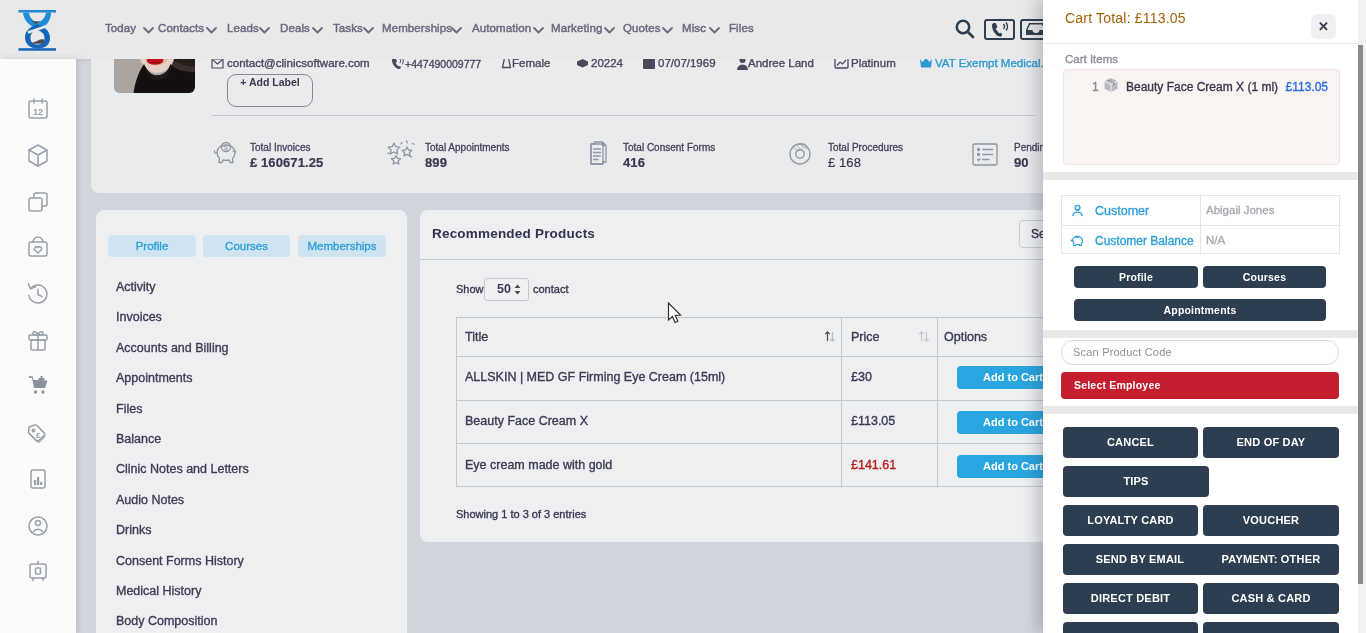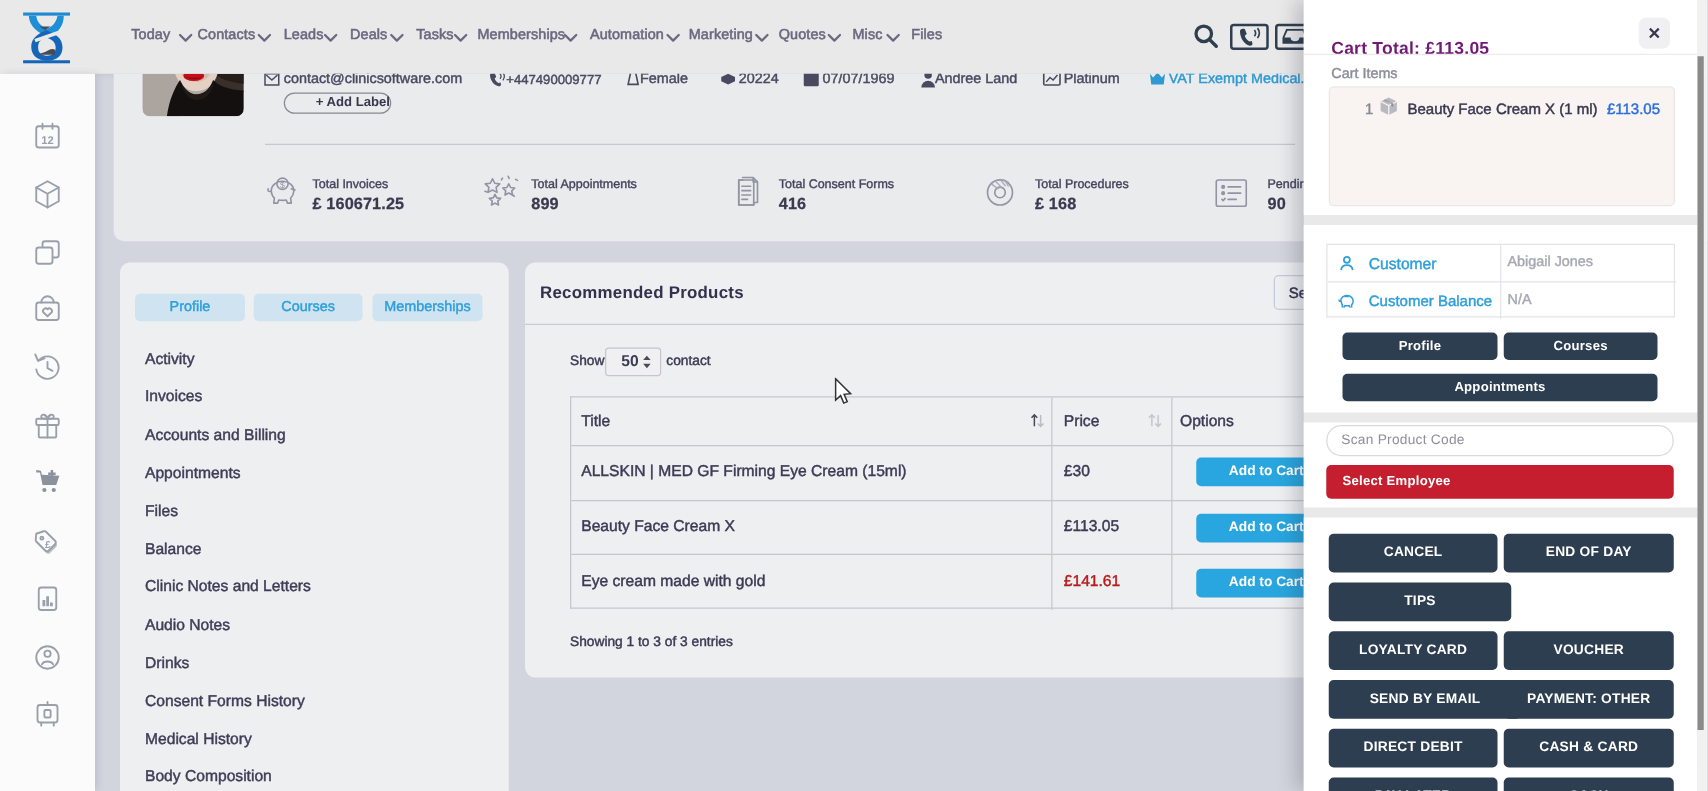--- a/index.html
+++ b/index.html
@@ -173,21 +173,21 @@
     </g>
   </svg>
   <div class="abs sb" style="left:136px;top:-2px;font-size:11.5px;color:#4b4960;white-space:nowrap">contact@clinicsoftware.com</div>
 <div class="abs sb" style="left:314px;top:-1px;font-size:10.5px;color:#4b4960;white-space:nowrap">+447490009777</div>
 <div class="abs sb" style="left:421px;top:-2px;font-size:11.5px;color:#4b4960;white-space:nowrap">Female</div>
 <div class="abs sb" style="left:500px;top:-2px;font-size:11.5px;color:#4b4960;white-space:nowrap">20224</div>
 <div class="abs sb" style="left:567px;top:-2px;font-size:11.5px;color:#4b4960;white-space:nowrap">07/07/1969</div>
 <div class="abs sb" style="left:657px;top:-2px;font-size:11.5px;color:#4b4960;white-space:nowrap">Andree Land</div>
 <div class="abs sb" style="left:760px;top:-2px;font-size:11.5px;color:#4b4960;white-space:nowrap">Platinum</div>
 <div class="abs sb" style="left:844px;top:-2px;font-size:11.5px;color:#2f9ad2;white-space:nowrap">VAT Exempt Medical. r</div>
-  <div class="abs" style="left:136px;top:15px;width:86px;height:17px;border:1px solid #8a8794;border-radius:9px;font-size:10.5px;font-weight:bold;color:#39374e;text-align:right;line-height:15px">+ Add Label</div>
+  <div class="abs" style="left:136px;top:15px;width:86px;height:33px;border:1px solid #8a8794;border-radius:9px;font-size:10.5px;font-weight:bold;color:#39374e;text-align:center;line-height:15px">+ Add Label</div>
   <div class="abs" style="left:121px;top:56px;width:824px;height:1px;background:#c7c7cc"></div>
 
   <svg class="abs" style="left:118px;top:81px" width="830" height="30" viewBox="0 0 830 30">
     <g fill="none" stroke="#9094a4" stroke-width="1.3" stroke-linecap="round" stroke-linejoin="round">
 
       <path d="M8 12 a9 7.5 0 0 1 18 1 c0 2-1 4-2.5 5.5 l.5 4 l-3 0 l-1-2.5 a14 14 0 0 1-6 0 l-1 2.5 l-3 0 l.5-4 C9 17 8 15 8 12 Z"></path>
       <path d="M8 13 c-2 .5-3 0-2.5-2"></path>
       <circle cx="17" cy="7" r="4.5"></circle>
         <text x="17" y="10" font-size="7" stroke="none" fill="#9094a4" text-anchor="middle">$</text>
       <path d="M24 11 l3 1"></path>
@@ -223,21 +223,21 @@
         <circle cx="7.5" cy="14.5" r="1" fill="#9094a4"></circle>
           <line x1="11.5" y1="14.5" x2="21.5" y2="14.5"></line>
         <path d="M6.5 19.5 l1 1 l1.6-1.8"></path>
           <line x1="11.5" y1="19.5" x2="18" y2="19.5"></line>
       </g>
     </g>
   </svg>
   <div class="abs" style="left:159px;top:81px;font-size:10px;color:#45435c;-webkit-text-stroke:.3px #45435c;line-height:15px">Total Invoices<br><span style="font-size:13px;font-weight:bold;-webkit-text-stroke:.2px #3b3950;color:#3b3950;letter-spacing:.1px">£ 160671.25</span></div>
   <div class="abs" style="left:334px;top:81px;font-size:10px;color:#45435c;-webkit-text-stroke:.3px #45435c;line-height:15px">Total Appointments<br><span style="font-size:13px;font-weight:bold;-webkit-text-stroke:.2px #3b3950;color:#3b3950;letter-spacing:.1px">899</span></div>
   <div class="abs" style="left:532px;top:81px;font-size:10px;color:#45435c;-webkit-text-stroke:.3px #45435c;line-height:15px">Total Consent Forms<br><span style="font-size:13px;font-weight:bold;-webkit-text-stroke:.2px #3b3950;color:#3b3950;letter-spacing:.1px">416</span></div>
-  <div class="abs" style="left:737px;top:81px;font-size:10px;color:#45435c;-webkit-text-stroke:.3px #45435c;line-height:15px">Total Procedures<br><span style="font-size:13px;font-weight:bold;-webkit-text-stroke:.2px #3b3950;color:#3b3950;letter-spacing:.1px">£ 168</span></div>
+  <div class="abs" style="left:737px;top:81px;font-size:10px;color:#45435c;-webkit-text-stroke:.3px #45435c;line-height:15px">Total Procedures<br><span style="font-size:13px;font-weight:normal;-webkit-text-stroke:.2px #3b3950;color:#3b3950;letter-spacing:.1px">£ 168</span></div>
   <div class="abs" style="left:923px;top:81px;font-size:10px;color:#45435c;-webkit-text-stroke:.3px #45435c;line-height:15px">Pending Treatments<br><span style="font-size:13px;font-weight:bold;-webkit-text-stroke:.2px #3b3950;color:#3b3950;letter-spacing:.1px">90</span></div>
 </div>
 <div class="card" style="left:96px;top:210px;width:311px;height:490px">
   <div class="abs" style="left:12px;top:25px;width:88px;height:22px;background:#cfe4f0;border-radius:4px;color:#2e9fd9;font-size:11.5px;-webkit-text-stroke:.35px #2e9fd9;text-align:center;line-height:22px">Profile</div>
   <div class="abs" style="left:107px;top:25px;width:87px;height:22px;background:#cfe4f0;border-radius:4px;color:#2e9fd9;font-size:11.5px;-webkit-text-stroke:.35px #2e9fd9;text-align:center;line-height:22px">Courses</div>
   <div class="abs" style="left:202px;top:25px;width:88px;height:22px;background:#cfe4f0;border-radius:4px;color:#2e9fd9;font-size:11.5px;-webkit-text-stroke:.35px #2e9fd9;text-align:center;line-height:22px">Memberships</div>
   <div class="abs" style="left:20px;top:62px;font-size:12.5px;color:#3f3c57;-webkit-text-stroke:.35px #3f3c57;line-height:30.4px">Activity<br>Invoices<br>Accounts and Billing<br>Appointments<br>Files<br>Balance<br>Clinic Notes and Letters<br>Audio Notes<br>Drinks<br>Consent Forms History<br>Medical History<br>Body Composition</div>
 </div>
 <div class="card" style="left:420px;top:210px;width:640px;height:332px;overflow:hidden">
   <div class="abs" style="left:12px;top:16px;font-size:13.5px;font-weight:bold;color:#33314e;letter-spacing:.2px">Recommended Products</div>
@@ -284,21 +284,21 @@
     <div class="abs" style="left:500px;top:137px;width:112px;height:23px;background:#29a6df;border-radius:4px;color:#fff;font-size:11px;font-weight:bold;text-align:center;line-height:23px">Add to Cart</div>
   </div>
   <div class="abs sb" style="left:36px;top:298px;font-size:11px;color:#3c3a54">Showing 1 to 3 of 3 entries</div>
 </div>
 <svg class="abs" style="left:667px;top:302px" width="16" height="24" viewBox="0 0 16 24">
   <path d="M1.5 1 L1.5 18 L5.5 14.5 L8 20.5 L10.8 19.3 L8.3 13.5 L13.5 13 Z" fill="#fff" stroke="#333" stroke-width="1.2"></path>
 </svg>
 <div class="abs" style="left:1043px;top:0;width:315px;height:633px;background:#e9e9e9;box-shadow:-7px 0 14px rgba(40,40,60,.22)">
 
   <div class="abs" style="left:0;top:0;width:315px;height:172px;background:#fff"></div>
-  <div class="abs" style="left:22px;top:30px;font-size:14px;font-weight:bold;color:#701a75;letter-spacing:.2px">Cart Total: £113.05</div>
+  <div class="abs" style="left:22px;top:10px;font-size:14px;font-weight:normal;color:#a16207;letter-spacing:.2px">Cart Total: £113.05</div>
   <div class="abs" style="left:268px;top:14px;width:25px;height:25px;background:#f0f0f2;border-radius:6px;text-align:center;line-height:25px;font-size:13px;color:#39374e;font-weight:bold">✕</div>
   <div class="abs" style="left:0;top:43px;width:315px;height:1px;background:#ececec"></div>
   <div class="abs sb" style="left:22px;top:53px;font-size:11.5px;color:#8d8d99">Cart Items</div>
   <div class="abs" style="left:20px;top:69px;width:277px;height:96px;background:#f9f3f2;border:1px solid #ece6e4;border-radius:4px">
     <div class="abs sb" style="left:28px;top:10px;font-size:12px;color:#8b8b95">1</div>
     <svg class="abs" style="left:39px;top:7px" width="16" height="16" viewBox="0 0 16 16">
       <path d="M8 1 L14.5 4.2 L14.5 11.8 L8 15 L1.5 11.8 L1.5 4.2 Z" fill="#b9b9c0"></path>
       <path d="M1.5 4.2 L8 7.4 L14.5 4.2 M8 7.4 L8 15" fill="none" stroke="#f9f3f2" stroke-width="1"></path>
       <path d="M5 2.5 L11.5 5.8 L11.5 8.5 L10 7.8 L10 5.2 L3.8 3.2 Z" fill="#8f8f98"></path>
     </svg>

